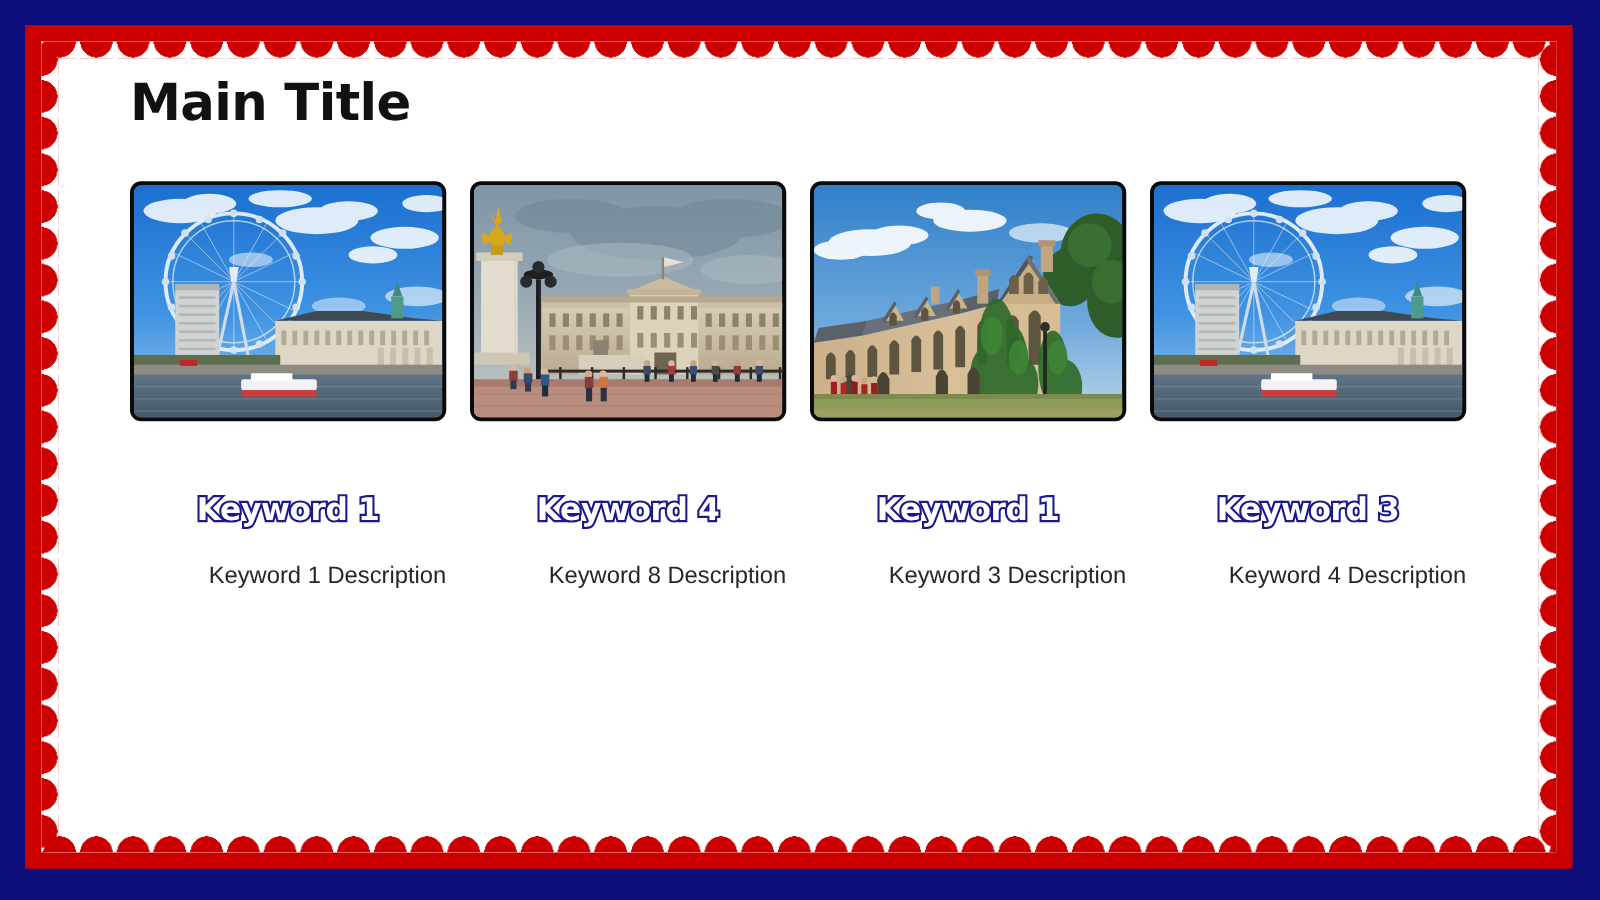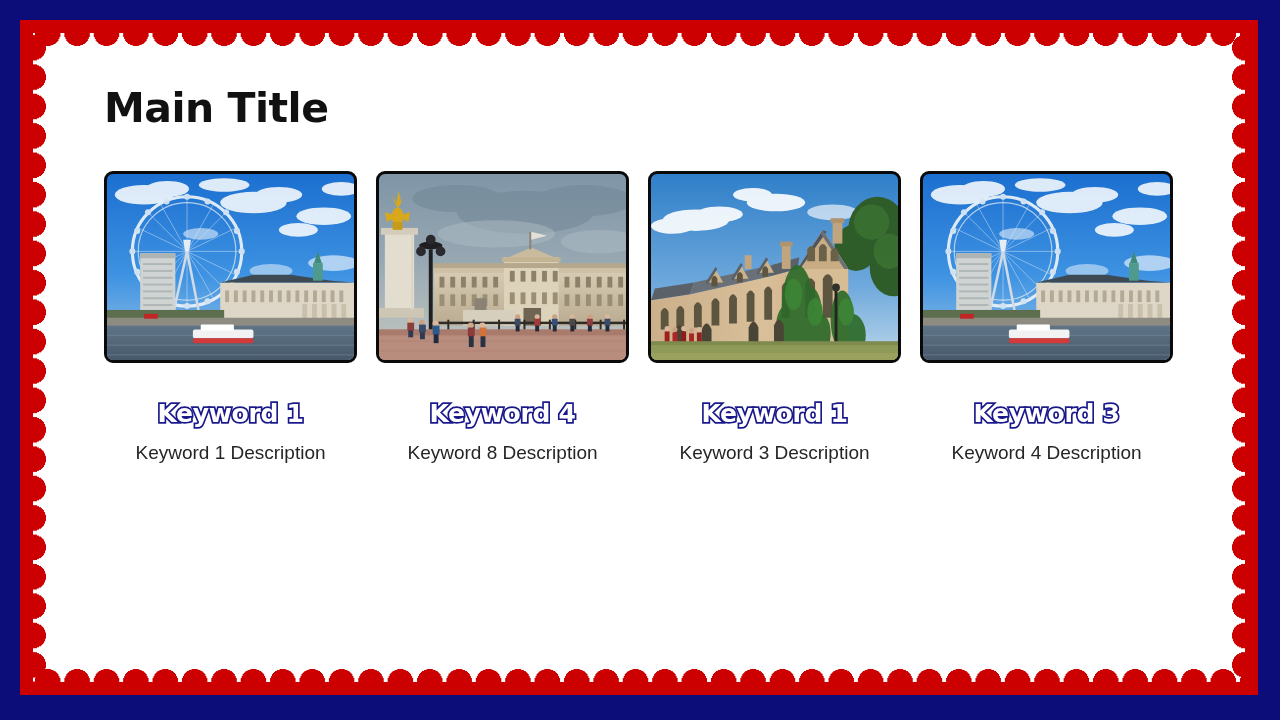--- a/index.html
+++ b/index.html
@@ -46,21 +46,21 @@
   }
   .sc-right {
     top:33px; bottom:38px; right:35px; width:14px;
     background:
       radial-gradient(circle 13px at 14px 14.7px, #cc0000 99%, transparent 100%)
       repeat-y 0 0 / 14px 29.4px;
   }
   
   #content {
     position:absolute;
-    left:104px; top:86px; width:1070px;
+    left:104px; top:60px; width:1070px;
   }
   #title {
     font-family:"DejaVu Sans", sans-serif;
     font-size:41px; font-weight:bold;
     letter-spacing:-0.5px;
     color:#111111;
     line-height:1.1;
   }
   #cards {
     display:flex;
@@ -70,36 +70,36 @@
   .card { width:253px; }
   .thumb-frame {
     width:253px; height:192px;
     border:3px solid #0a0a0a;
     border-radius:9px;
     overflow:hidden;
     background:#000;
   }
   .thumb-frame svg { display:block; width:100%; height:100%; }
   .kw {
-    margin-top:36px;
+    margin-top:56px;
     text-align:center;
     font-family:"DejaVu Sans", sans-serif;
     font-size:25px;
     font-weight:bold;
     letter-spacing:-0.3px;
     color:#ffffff;
     -webkit-text-stroke:3.4px #1a1a8c;
     paint-order:stroke fill;
     text-shadow:
       -1px -1px 0 #1a1a8c, 1px -1px 0 #1a1a8c,
       -1px  1px 0 #1a1a8c, 1px  1px 0 #1a1a8c;
   }
   .desc {
-    margin-top:14px;
-    text-align:center;
+    margin-top:28px;
+    text-align:right;
     font-size:19px;
     font-weight:300;
     color:#262626;
   }
 </style>
 </head>
 <body>
 
 <div id="slide">
 

